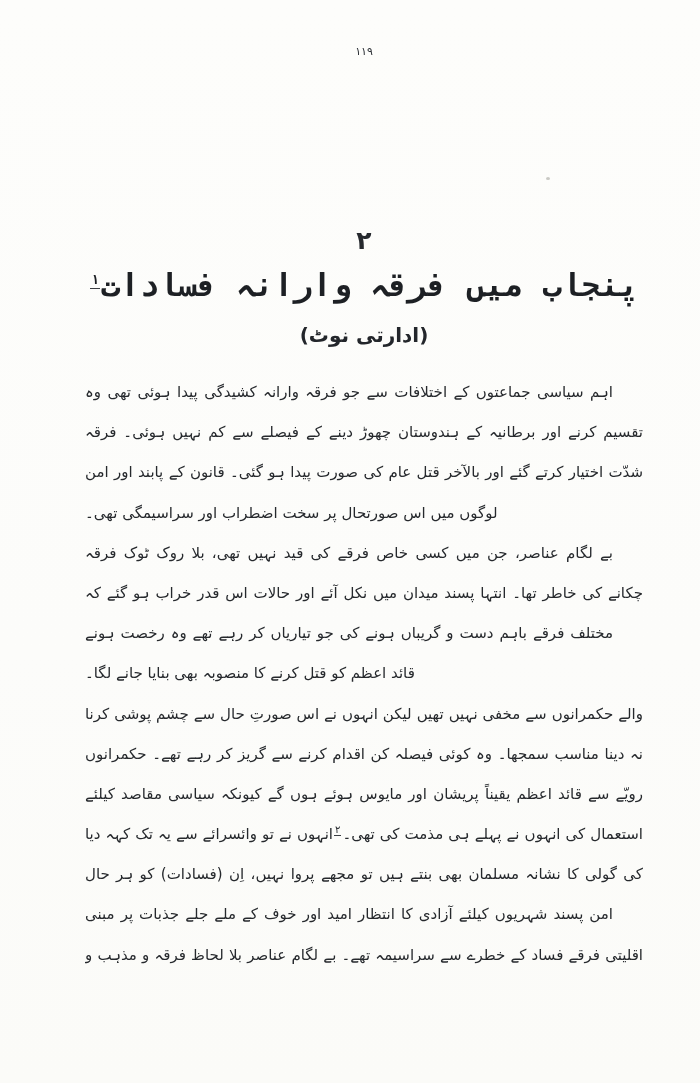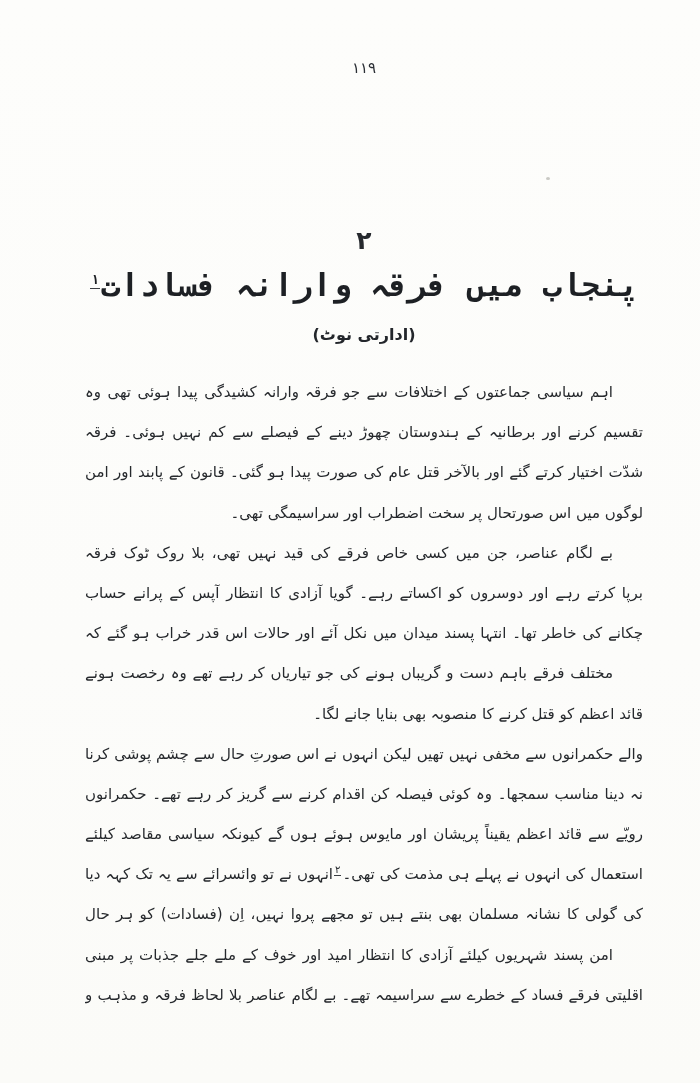--- a/index.html
+++ b/index.html
@@ -10,23 +10,23 @@
     color: #222;
     overflow: hidden;
   }
   .page {
     position: relative;
     width: 700px; height: 1083px;
     background: linear-gradient(180deg, #fdfdfb 0%, #fcfcfa 60%, #fbfbf8 100%);
   }
   .page-number {
     position: absolute;
-    top: 59px; left: 85px; width: 558px;
+    top: 45px; left: 85px; width: 558px;
     text-align: center;
-    font-size: 15px;
+    font-size: 11px;
     color: #2b2f35;
   }
   .heading {
     position: absolute;
     top: 226px; left: 85px; width: 558px;
     text-align: center;
     direction: rtl;
   }
   .chapter-number {
     font-size: 25px;
@@ -36,37 +36,37 @@
   }
   .title {
     margin: 6px 0 4px 0;
     font-size: 32px;
     font-weight: bold;
     color: #1d2024;
     line-height: 52px;
     font-family: Liberation Mono, monospace;
   }
   .subtitle {
-    font-size: 16px;
+    font-size: 20px;
     font-weight: bold;
     color: #23262b;
     line-height: 34px;
   }
   .body-text {
     position: absolute;
     top: 372px; left: 85px; width: 558px;
     direction: rtl;
   }
   .line {
     margin: 0;
     font-size: 15px;
     line-height: 40.2px;
     height: 40.2px;
     overflow: hidden;
-    text-align: right;
+    text-align: left;
     color: #26292d;
   }
   .line.full {
     text-align: justify;
     text-align-last: justify;
   }
   .line.short { white-space: nowrap; }
   .line.indent { padding-right: 30px; }
   sup.fn {
     font-size: 10px;
@@ -101,21 +101,20 @@
   </header>
 
   <main class="body-text">
 
     <p class="line indent full">اہم سیاسی جماعتوں کے اختلافات سے جو فرقہ وارانہ کشیدگی پیدا ہوئی تھی وہ ہندوستان کو</p>
     <p class="line full">تقسیم کرنے اور برطانیہ کے ہندوستان چھوڑ دینے کے فیصلے سے کم نہیں ہوئی۔ فرقہ وارانہ فسادات</p>
     <p class="line full">شدّت اختیار کرتے گئے اور بالآخر قتل عام کی صورت پیدا ہو گئی۔ قانون کے پابند اور امن پسند</p>
     <p class="line short">لوگوں میں اس صورتحال پر سخت اضطراب اور سراسیمگی تھی۔</p>
 
     <p class="line indent full">بے لگام عناصر، جن میں کسی خاص فرقے کی قید نہیں تھی، بلا روک ٹوک فرقہ وارانہ تشدّد</p>
-    <p class="line full">برپا کرتے رہے اور دوسروں کو اکساتے رہے۔ گویا آزادی کا انتظار آپس کے پرانے حساب</p>
     <p class="line full">چکانے کی خاطر تھا۔ انتہا پسند میدان میں نکل آئے اور حالات اس قدر خراب ہو گئے کہ خود</p>
     <p class="line indent full">مختلف فرقے باہم دست و گریباں ہونے کی جو تیاریاں کر رہے تھے وہ رخصت ہونے</p>
 
     <p class="line short">قائد اعظم کو قتل کرنے کا منصوبہ بھی بنایا جانے لگا۔</p>
     <p class="line full">والے حکمرانوں سے مخفی نہیں تھیں لیکن انہوں نے اس صورتِ حال سے چشم پوشی کرنا اور اسے اہمیت</p>
     <p class="line full">نہ دینا مناسب سمجھا۔ وہ کوئی فیصلہ کن اقدام کرنے سے گریز کر رہے تھے۔ حکمرانوں کے اس</p>
     <p class="line full">رویّے سے قائد اعظم یقیناً پریشان اور مایوس ہوئے ہوں گے کیونکہ سیاسی مقاصد کیلئے طاقت کے</p>
     <p class="line full"><span>استعمال کی انہوں نے پہلے ہی مذمت کی تھی۔</span><sup class="fn">۲</sup><span>انہوں نے تو وائسرائے سے یہ تک کہہ دیا تھا ''آپ</span></p>
     <p class="line full"><span>کی گولی کا نشانہ مسلمان بھی بنتے ہیں تو مجھے پروا نہیں، اِن (فسادات) کو ہر حال میں روکنا ہوگا</span></p>
 

